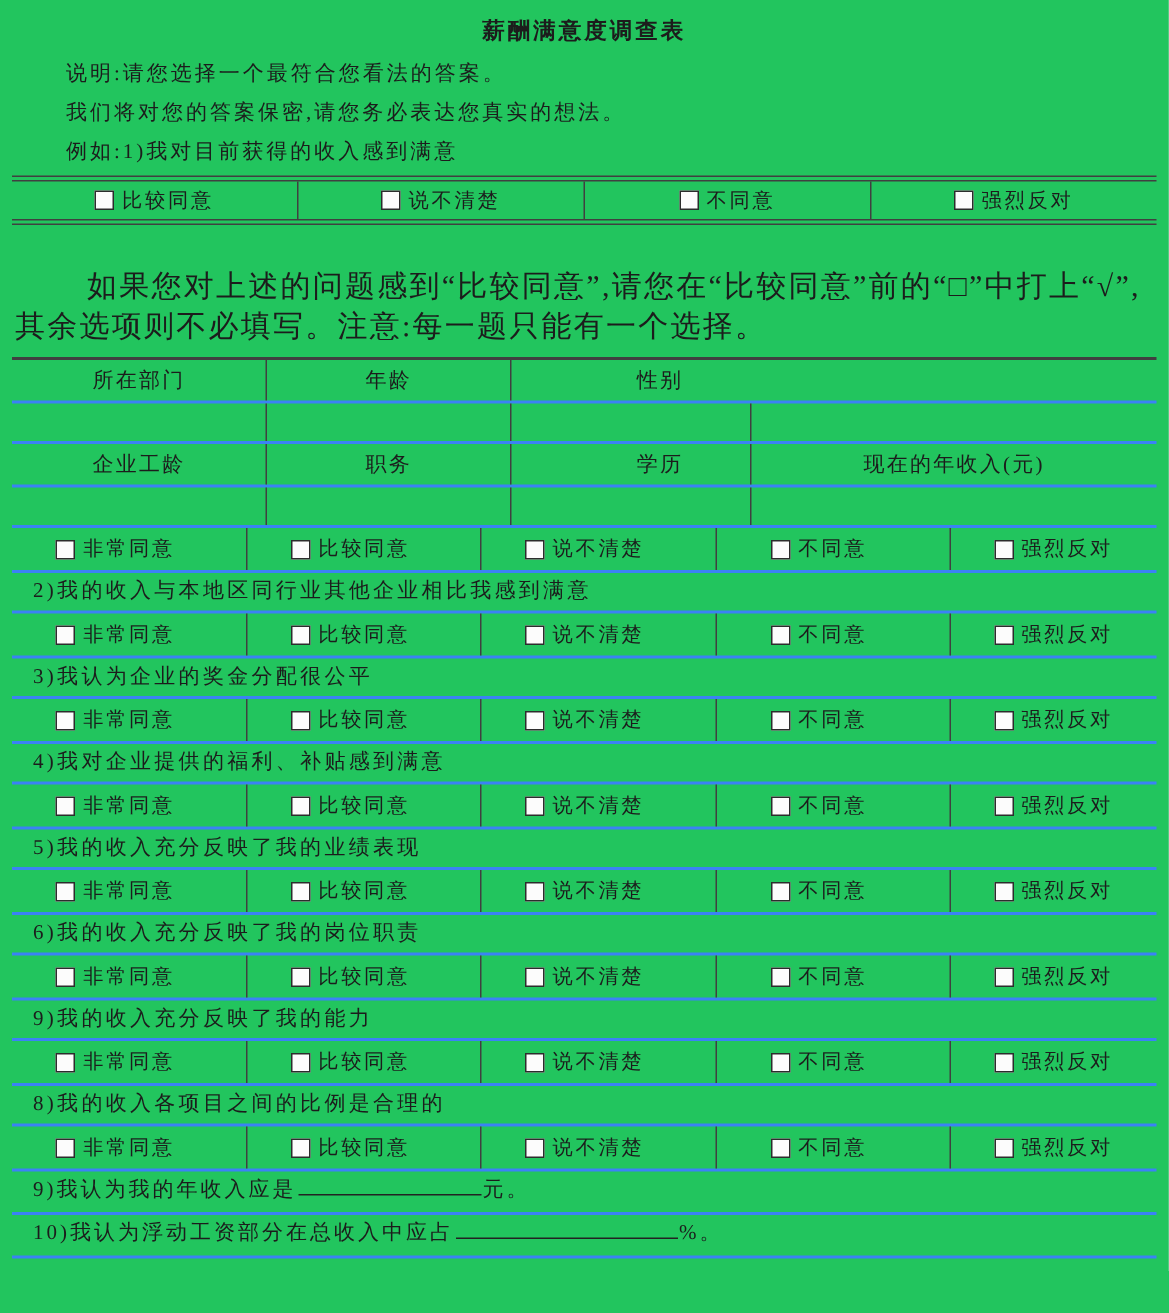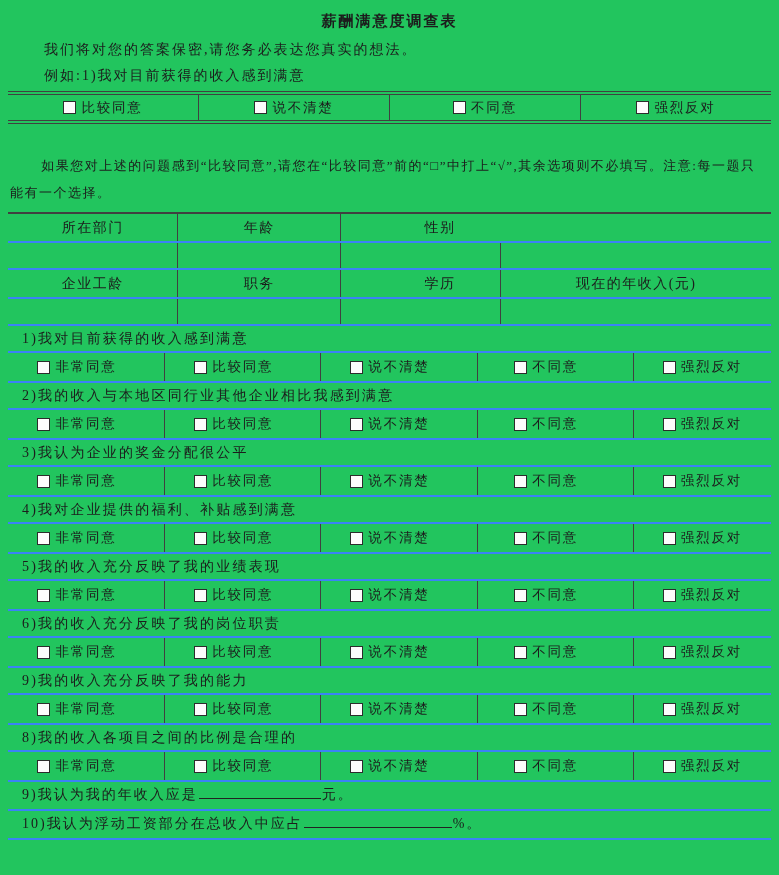--- a/index.html
+++ b/index.html
@@ -39,21 +39,21 @@
     height:33px;
     box-sizing:border-box;
     border-top:4px double #404040;
     border-bottom:4px double #404040;
     align-items:stretch;
   }
   .ex-table .cell { flex:1; }
 
   .instr {
     margin:28px 10px 0 10px;
-    font-size:13px;
+    font-size:20px;
     line-height:27px;
     letter-spacing:1.5px;
     text-indent:2.4em;
   }
 
   
   .t {
     margin:6px 8px 0 8px;
     border-top:2px solid #404040;
   }
@@ -114,20 +114,21 @@
   .w2 { width:148px; }
 </style>
 </head>
 <body>
 
 <div class="page">
 
   <div class="title">薪酬满意度调查表</div>
 
   <div class="intro">
+    <p>说明:请您选择一个最符合您看法的答案。</p>
     <p>我们将对您的答案保密,请您务必表达您真实的想法。</p>
     <p>例如:1)我对目前获得的收入感到满意</p>
   </div>
 
   <div class="ex-table">
     <div class="cell">
       <span class="cb"></span>
       <span class="lbl">比较同意</span>
     </div>
     <div class="cell">
@@ -165,23 +166,20 @@
       <div class="cell c3">学历</div>
       <div class="cell c4">现在的年收入(元)</div>
     </div>
     <div class="row flexrow p h27">
       <div class="cell c1"></div>
       <div class="cell c2"></div>
       <div class="cell c3"></div>
       <div class="cell c4"></div>
     </div>
 
-    <div class="row qrow">
-      <span>1)我对目前获得的收入感到满意</span>
-    </div>
     <div class="row flexrow orow">
       <div class="cell">
           <span class="cb"></span>
           <span class="lbl">非常同意</span>
         </div>
       <div class="cell">
           <span class="cb"></span>
           <span class="lbl">比较同意</span>
         </div>
       <div class="cell">

